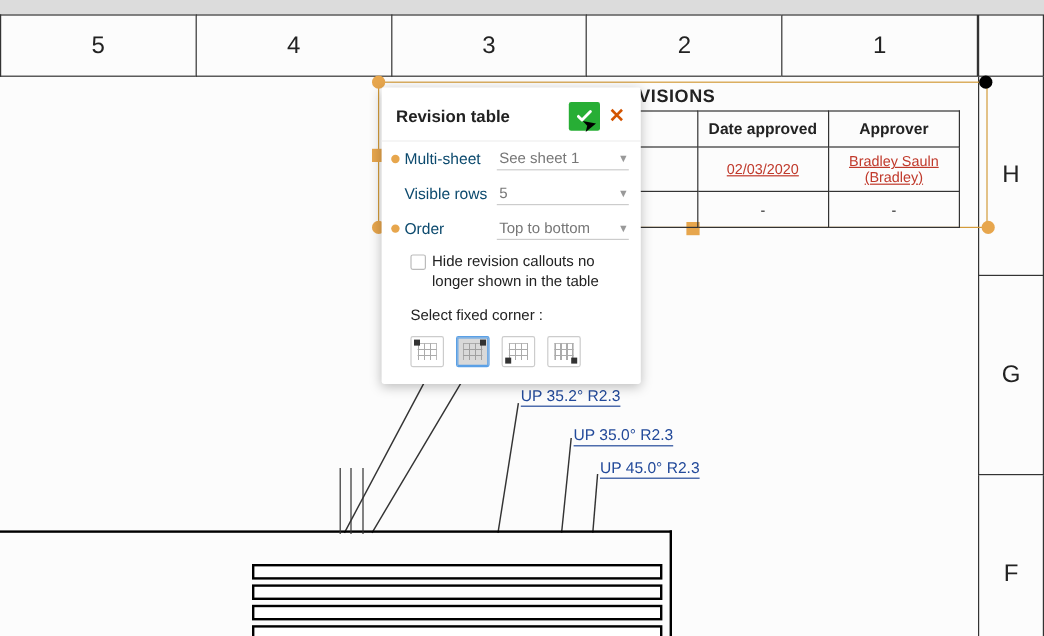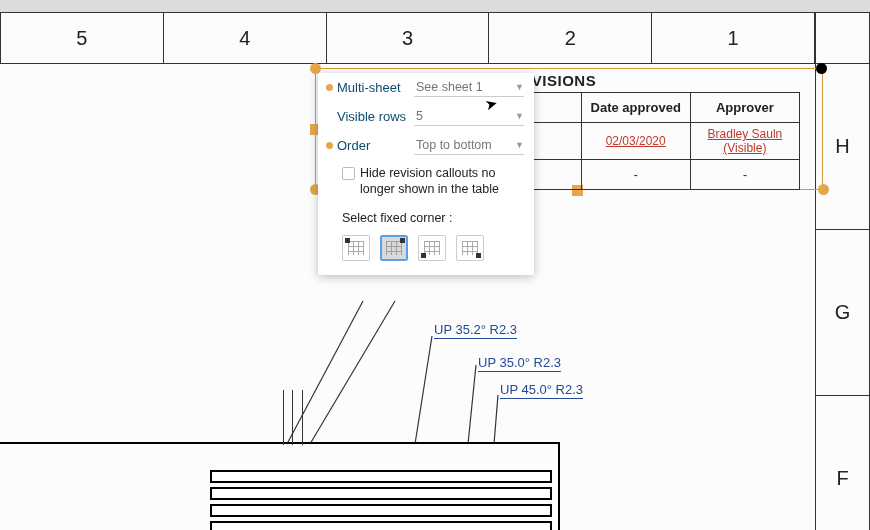--- a/index.html
+++ b/index.html
@@ -314,21 +314,21 @@
           <tr>
         <th style="width:265px"></th>
         <th style="width:110px">Date approved</th>
         <th style="width:110px">Approver</th>
       </tr>
       <tr>
         <td></td>
         <td class="red">02/03/2020</td>
         <td class="red">
           <span>Bradley Sauln</span><br>
-          <span>(Visible)</span>
+          <span>(Bradley)</span>
         </td>
       </tr>
       <tr>
         <td></td>
         <td>-</td>
         <td>-</td>
       </tr>
     </tbody>
       </table>
   </div>
@@ -353,20 +353,31 @@
     <div class="slab" style="top:28px;"></div>
     <div class="slab" style="top:45px;"></div>
     <div class="slab" style="top:62px;"></div>
     <div class="slab" style="top:79px;"></div>
 
   </div>
 
 </div>
 
 <div class="popup">
+  <div class="popup-title">
+    <span>Revision table</span>
+    <span class="actions">
+      <span class="btn-accept">
+        <svg width="16" height="16" viewBox="0 0 16 16">
+          <path d="M3 8 l3 3 l7 -7" stroke="#fff" stroke-width="2.4" fill="none" stroke-linecap="round" stroke-linejoin="round"></path>
+        </svg>
+      </span>
+      <span class="btn-cancel">✕</span>
+    </span>
+  </div>
 
   <div class="prop-row">
     <span class="dot"></span>
     <span class="prop-label">Multi-sheet</span>
     <div class="prop-field">
       <span>See sheet 1</span>
       <span class="chev">▼</span>
     </div>
   </div>
 

